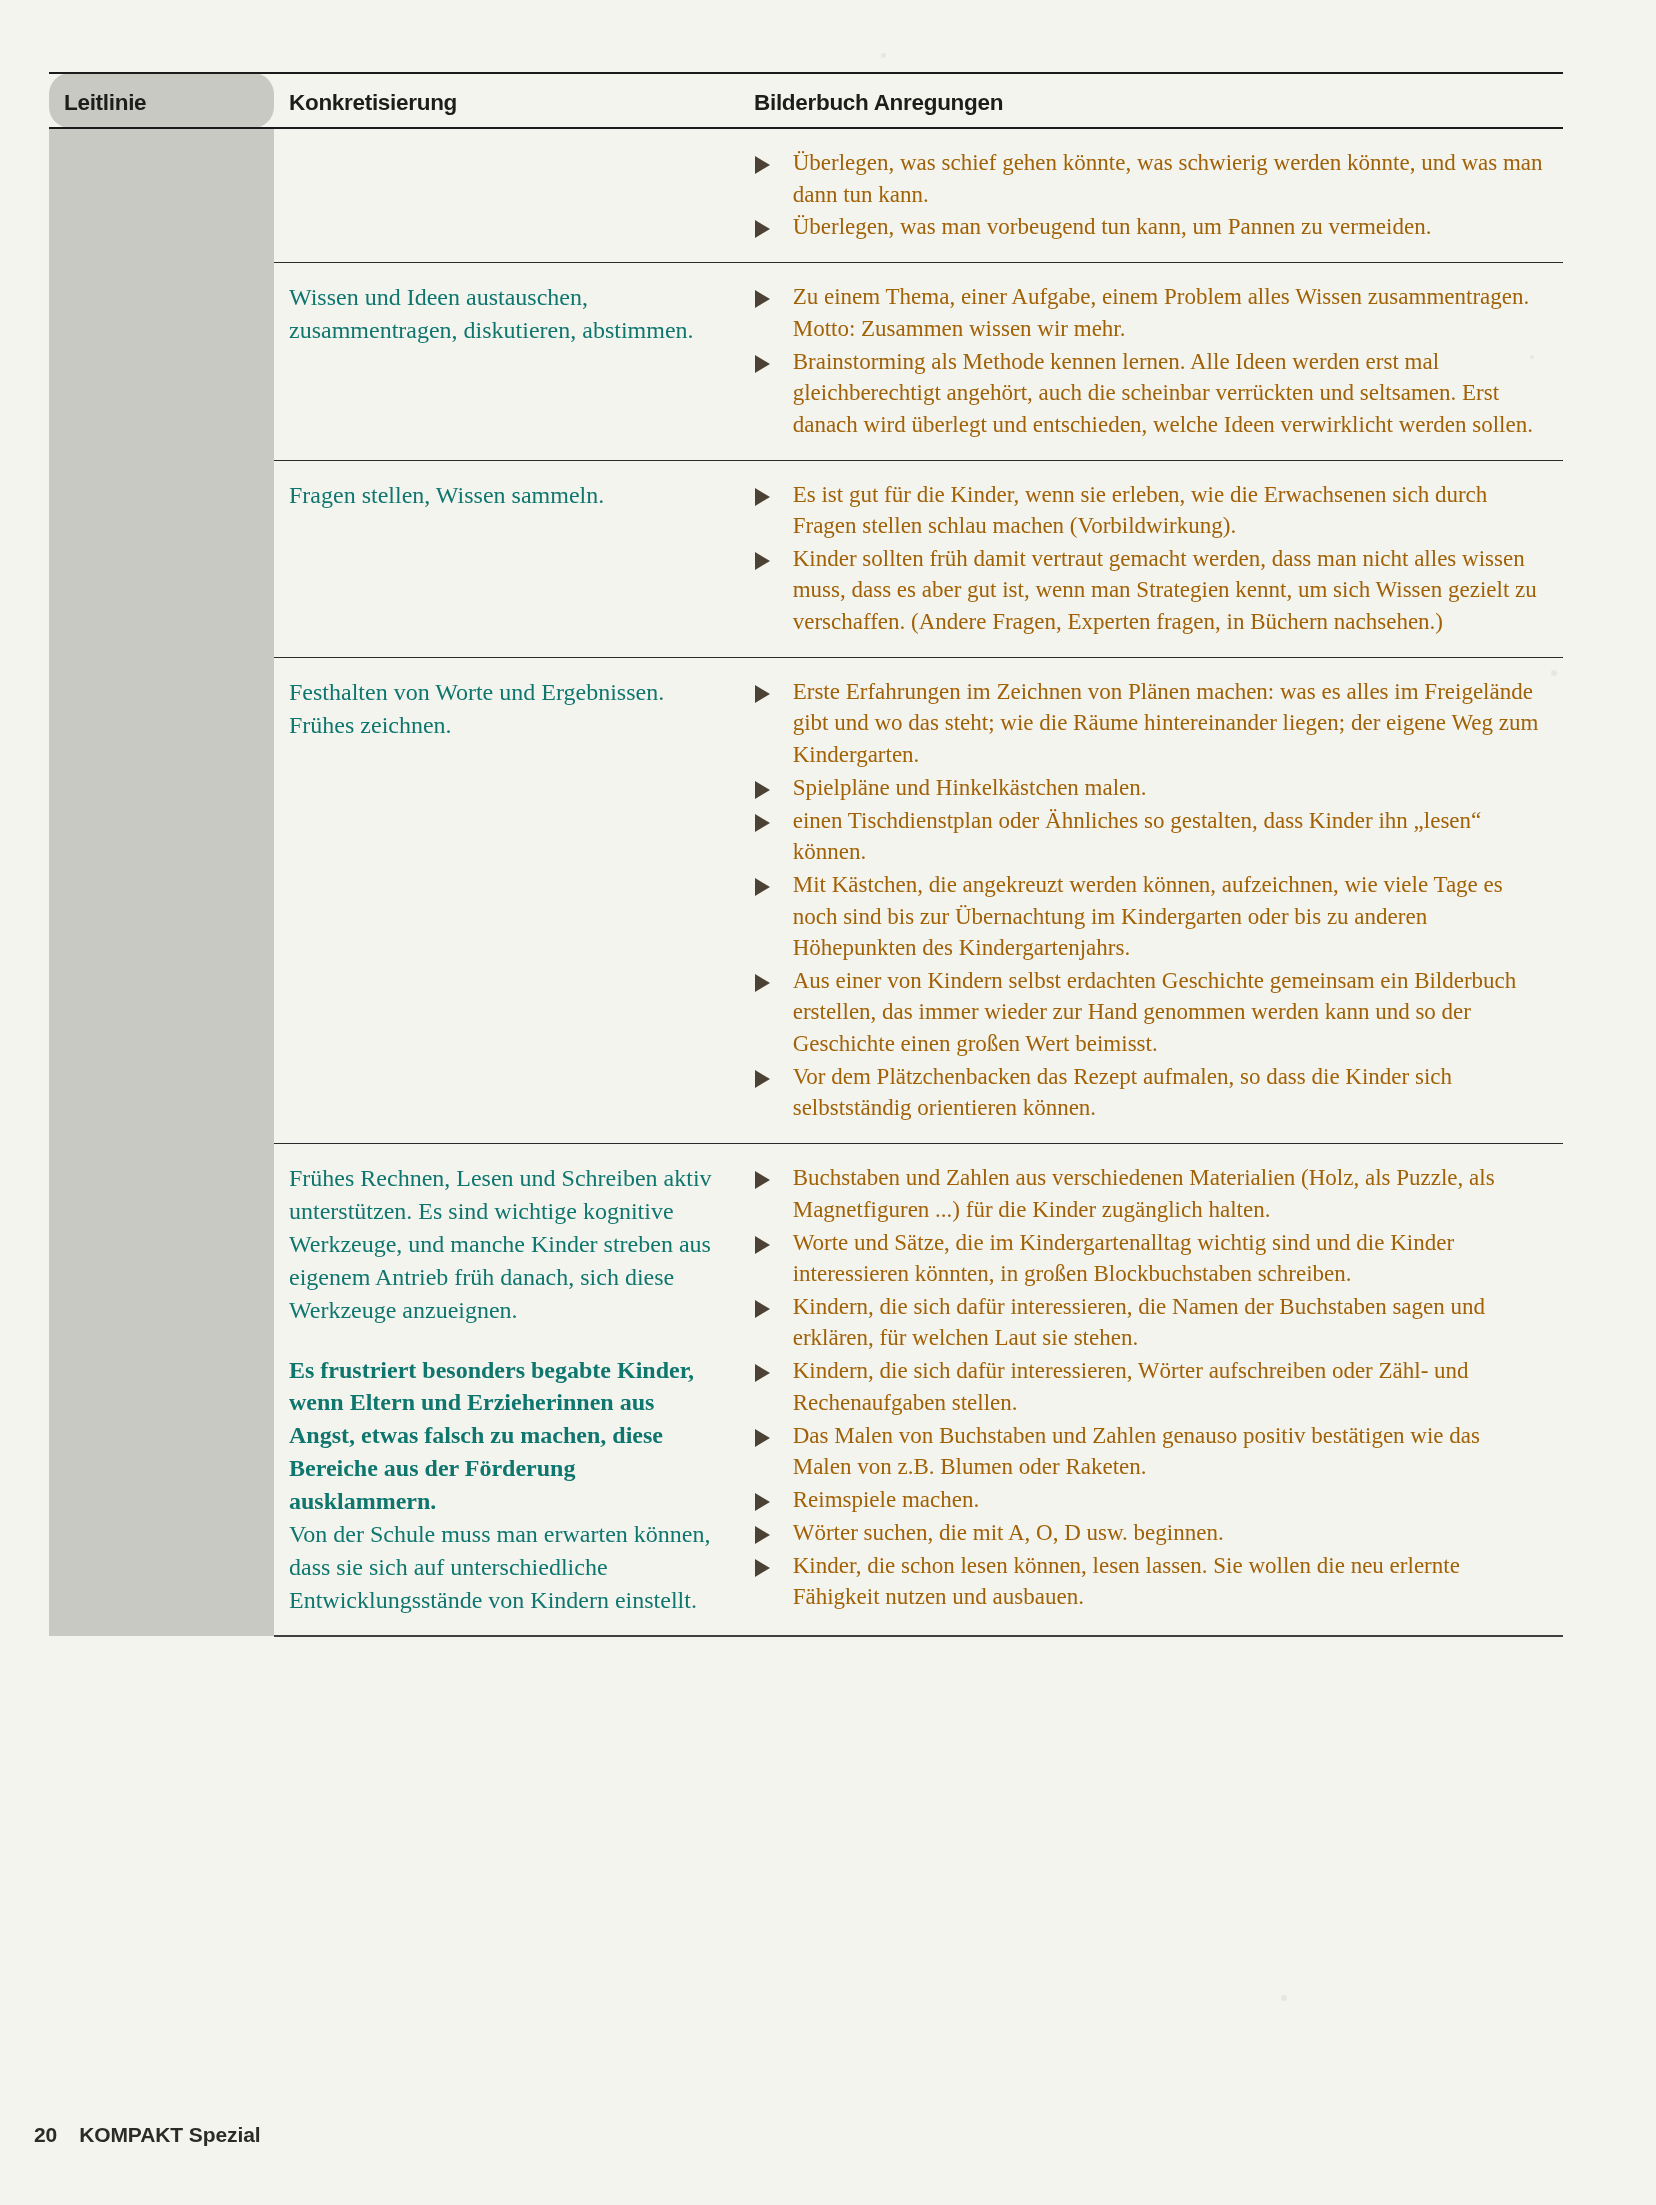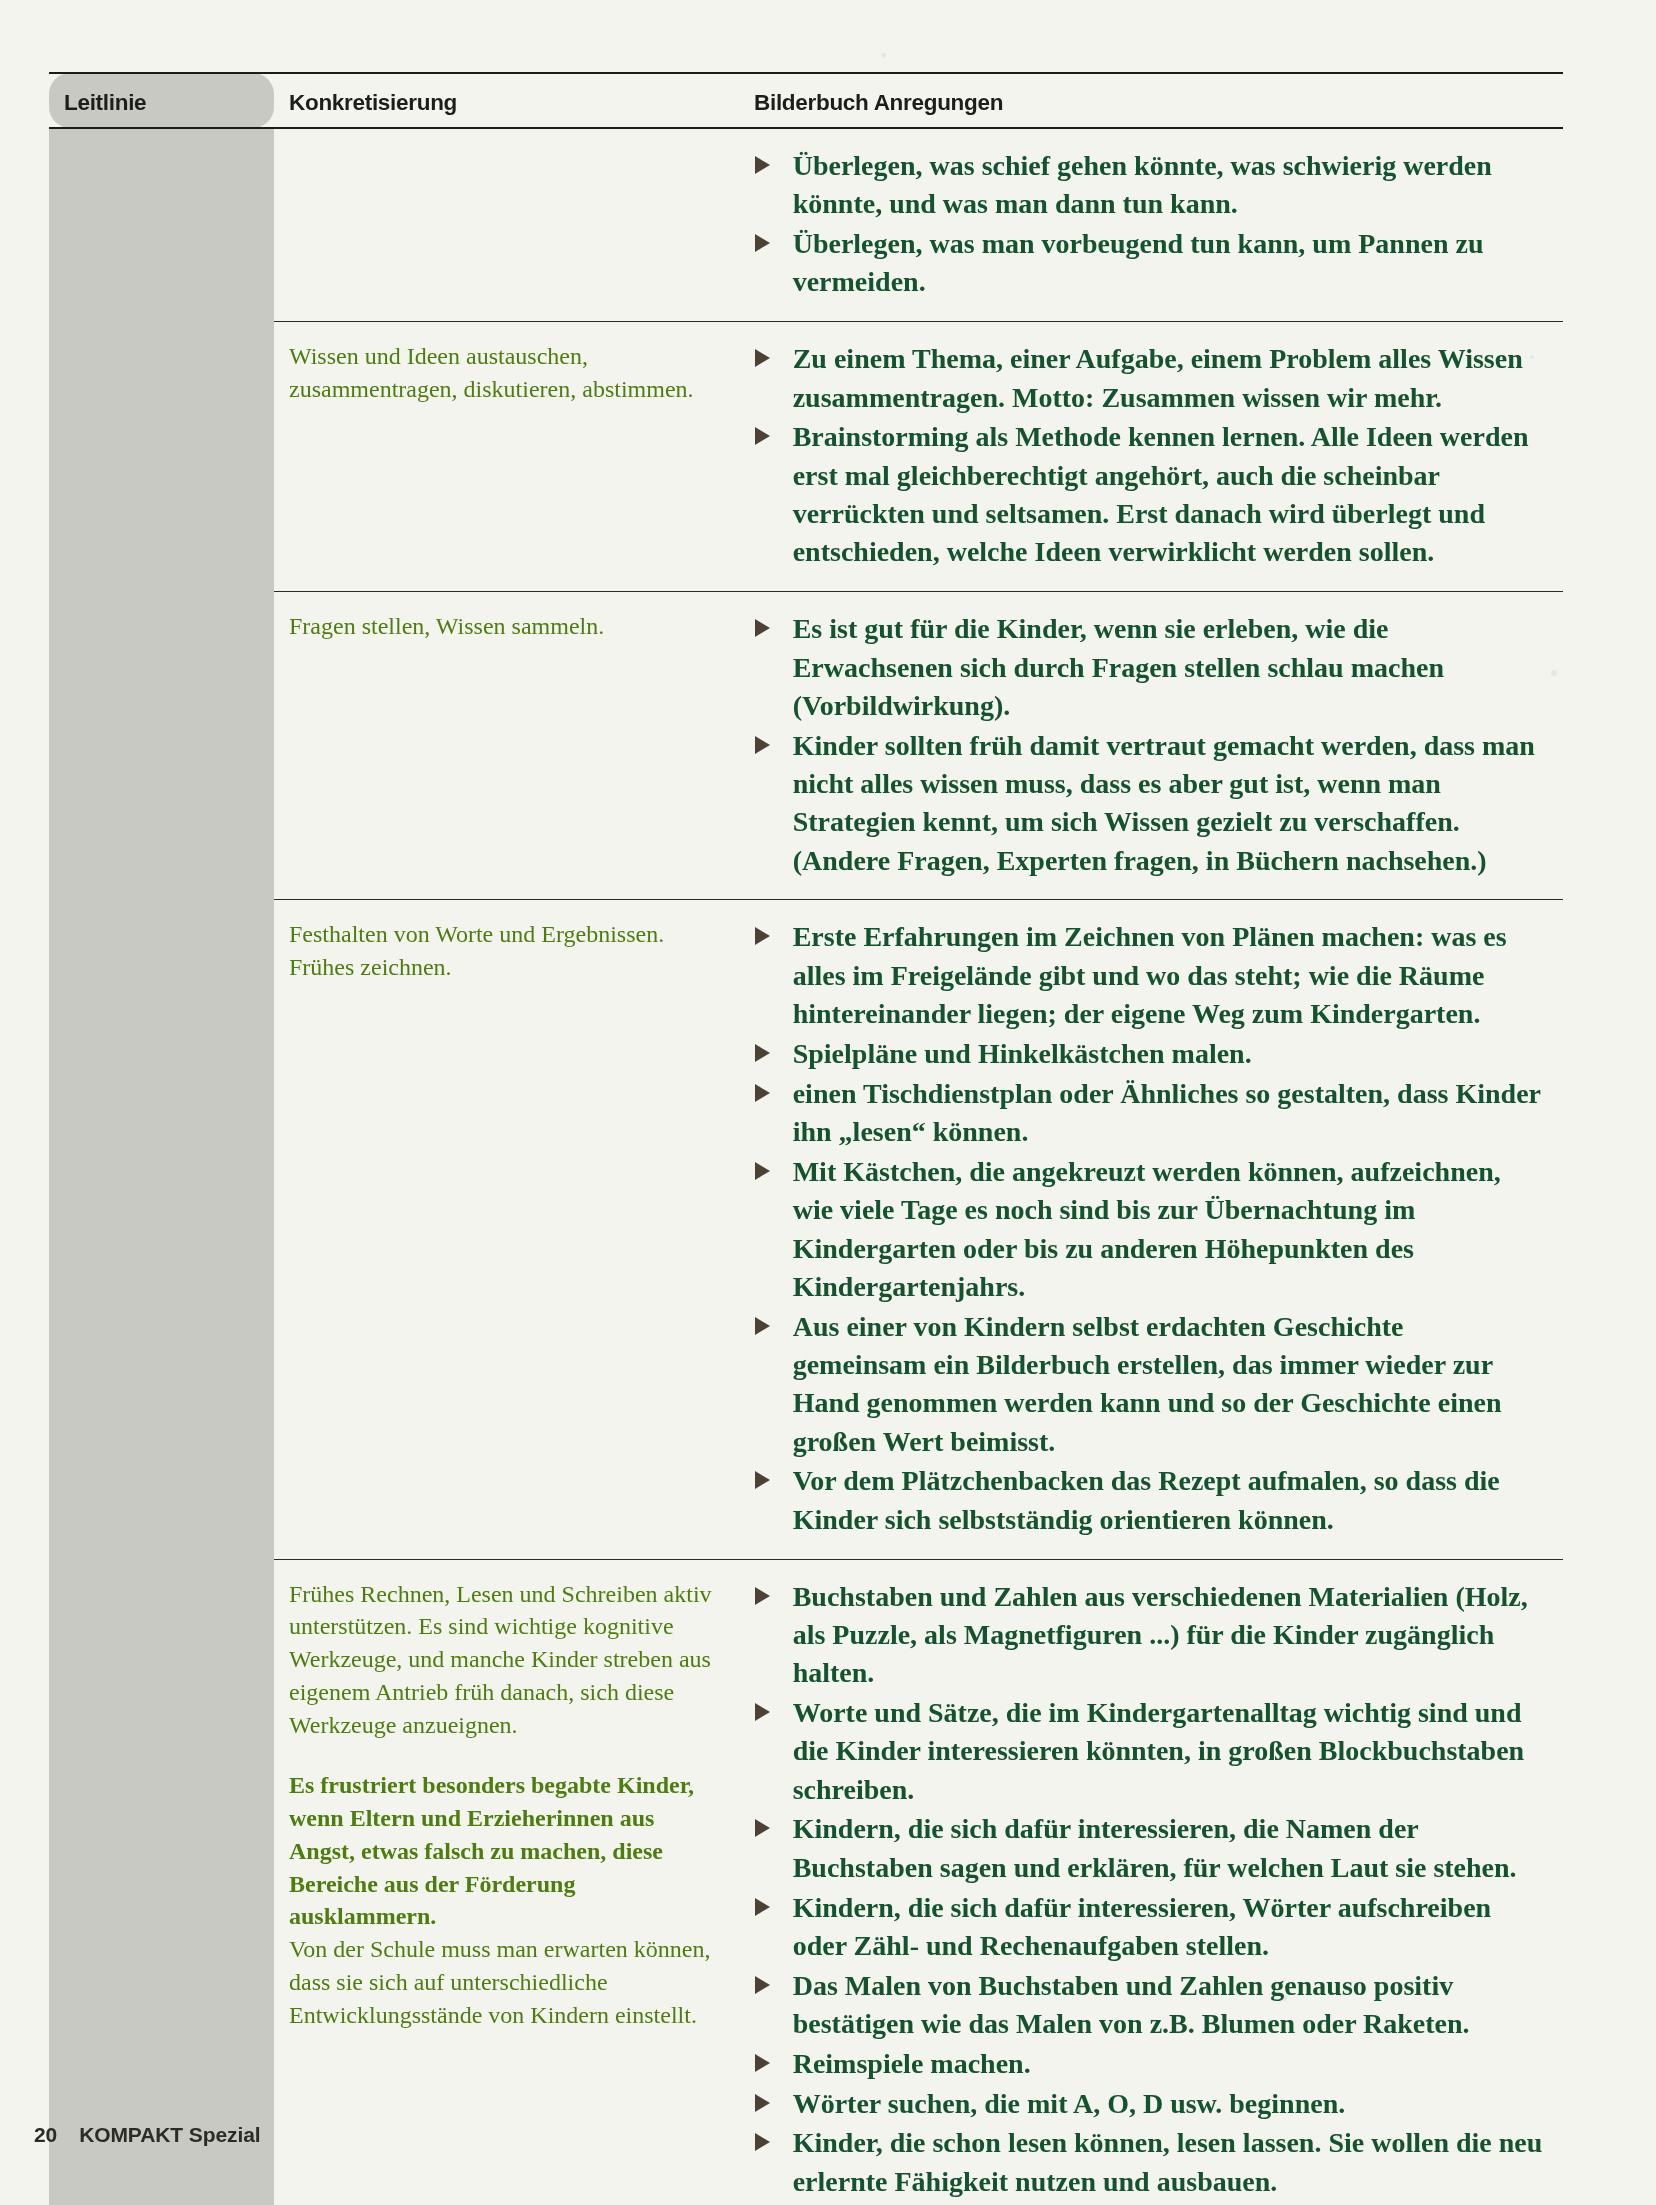--- a/index.html
+++ b/index.html
@@ -79,31 +79,30 @@
   }
   .tbl tr.last td.konk,
   .tbl tr.last td.prak {
     border-bottom: 2px solid #404040;
   }
 
   .konk-inner {
     padding: 18px 23px 18px 15px;
     font-size: 24px;
     line-height: 1.37;
-    color: #4d7c0f;
+    color: #0f766e;
   }
   .konk-inner p { margin: 0; }
   .konk-inner p.gap { margin-top: 27px; font-weight: bold; }
 
   .prak-inner {
     padding: 18px 19px 18px 13.7px;
-    font-size: 28px;
+    font-size: 23px;
     line-height: 1.37;
-    color: #14532d;
-    font-weight: bold;
+    color: #a16207;
   }
 
   ul.bullets {
     list-style: none;
     margin: 0;
     padding: 0;
   }
   ul.bullets > li {
     position: relative;
     padding-left: 40px;

